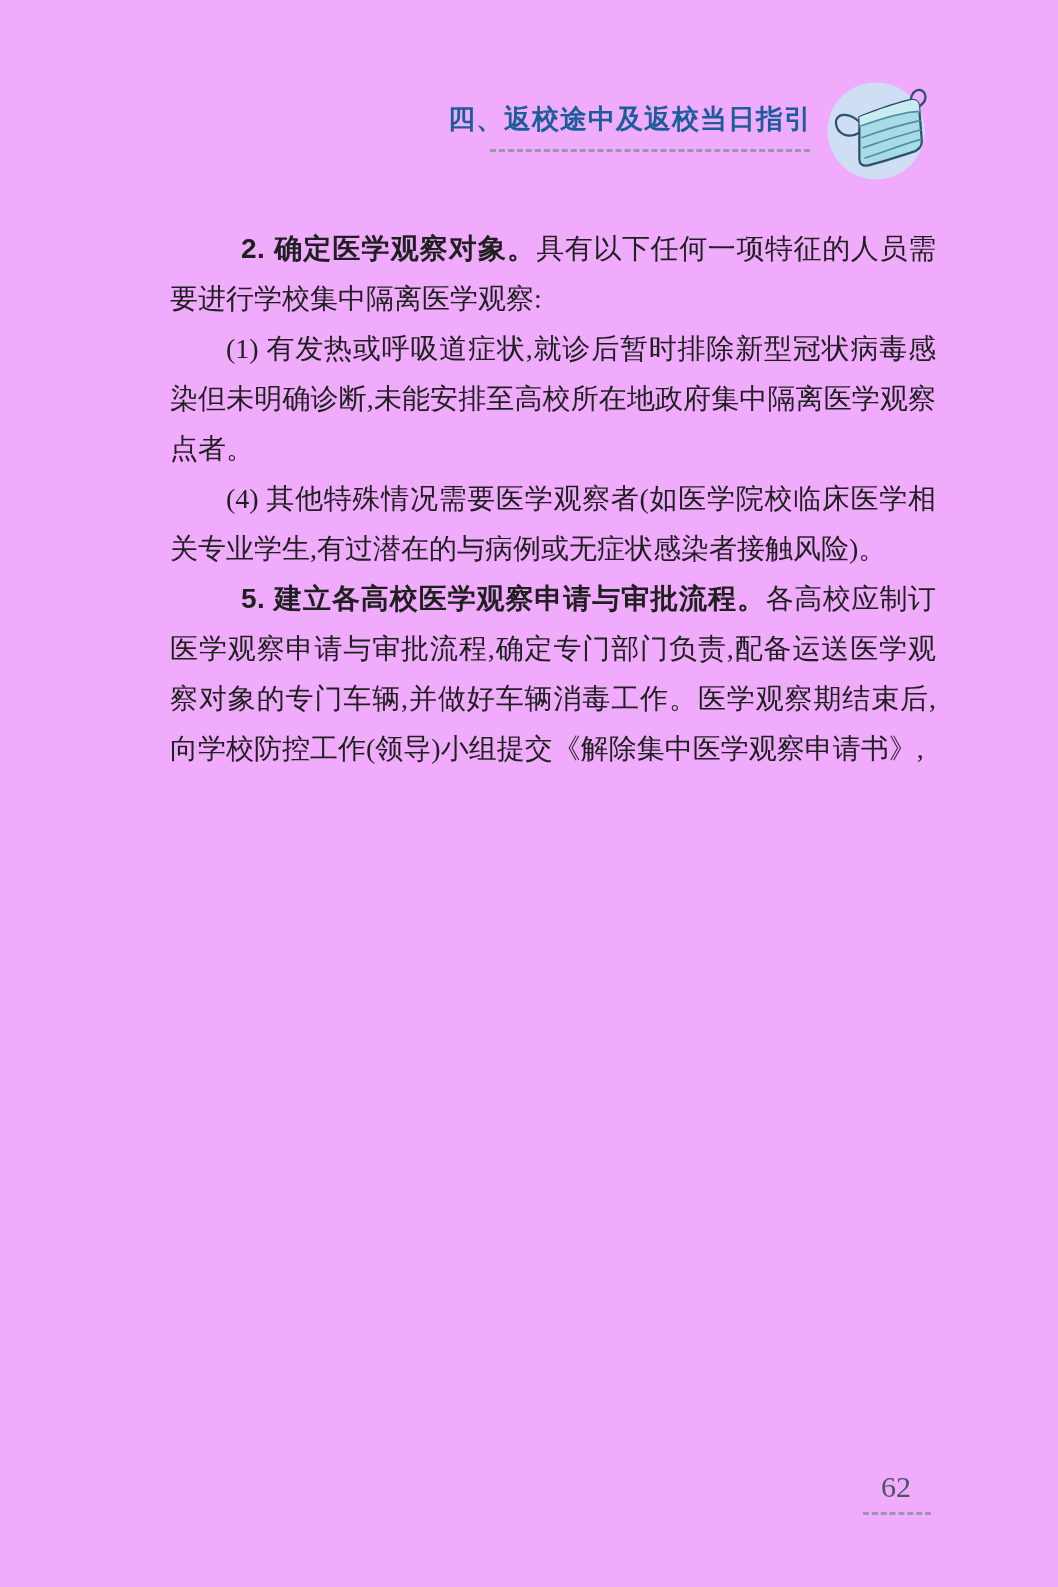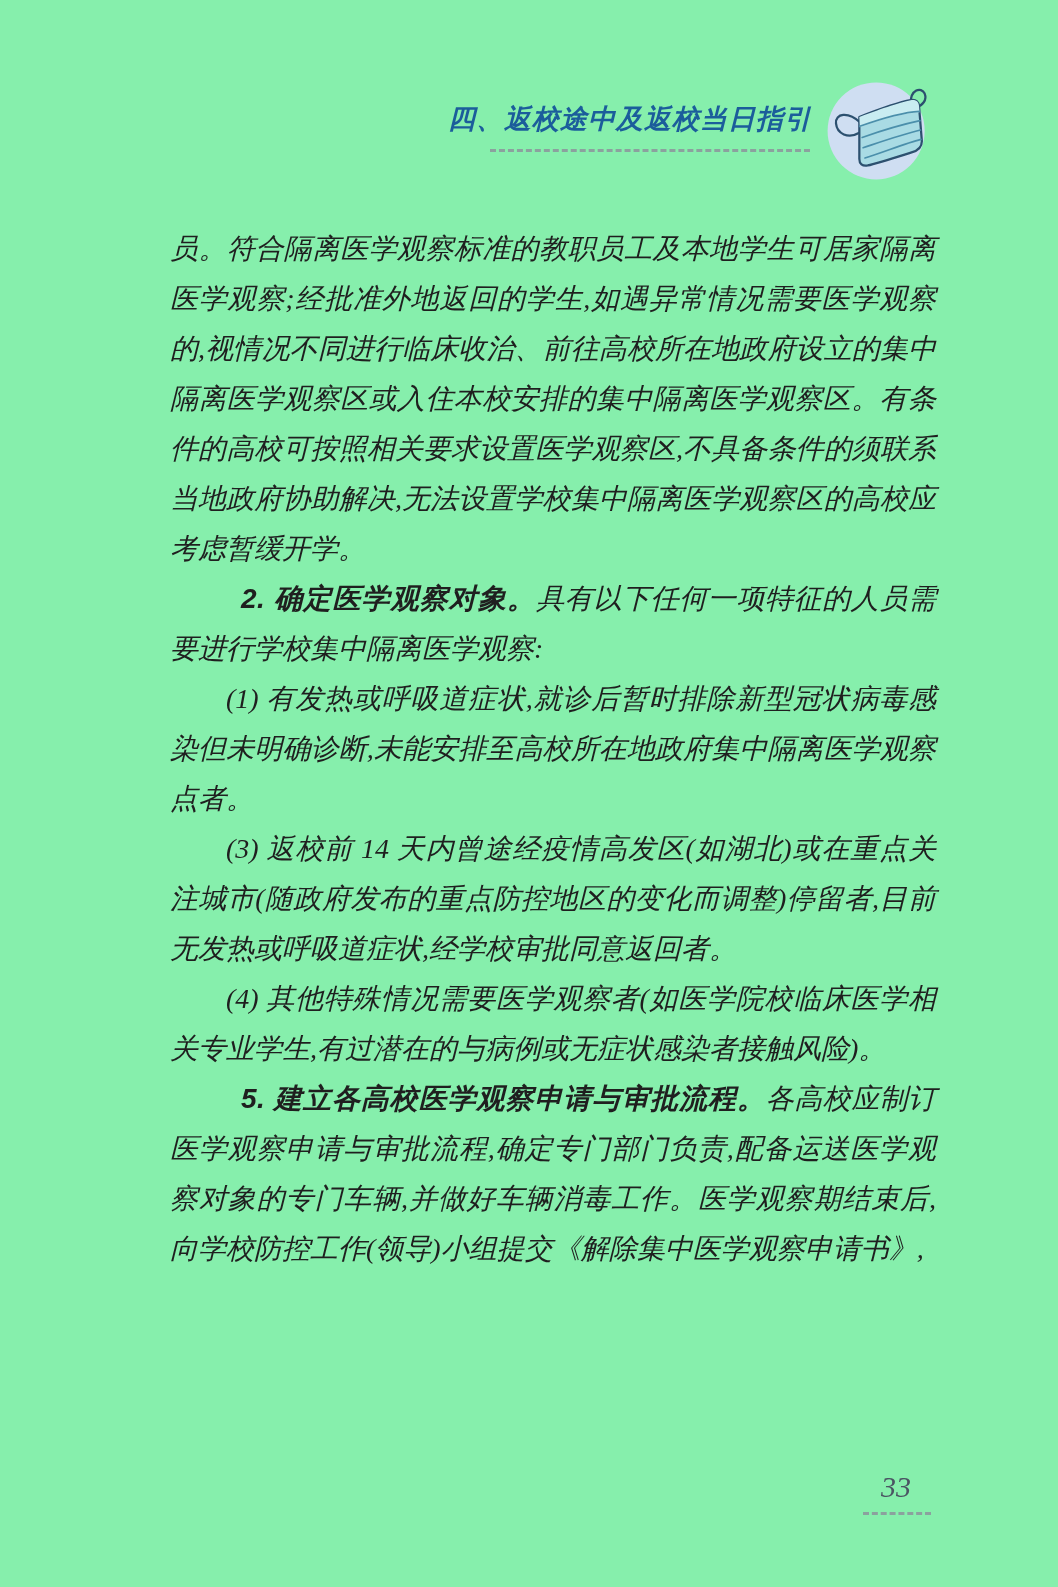--- a/index.html
+++ b/index.html
@@ -14,21 +14,21 @@
     --page-number:#4b5563;
   }
   html,body{margin:0;padding:0;}
   body{
     width:1058px;height:1587px;
     background:#ffffff;
     font-family:"Liberation Serif","DejaVu Serif",serif;
     position:relative;
     overflow:hidden;
   }
-  .page{position:absolute;inset:0;background:#86efac;font-style:italic;}
+  .page{position:absolute;inset:0;background:#f0abfc;}
 
   
   .page-title{
     position:absolute;
     top:101px;
     right:246px;
     margin:0;
     font-size:27px;
     font-weight:700;
     letter-spacing:1px;
@@ -118,24 +118,22 @@
       <path d="M40,46 C58,39 84,30 95,28 C101,27 104,30 104,35 L104.5,41 C86,42 60,50 40.5,57 Z" fill="var(--mask-top)" stroke="none"></path>
       <path d="M40.5,56 C60,49 86,41 104.5,40" fill="none" stroke="var(--mask-pleat)" stroke-width="1.8" stroke-linecap="round"></path>
 
       <path d="M43,68 C63,61 86,54 105,50" fill="none" stroke="var(--mask-pleat)" stroke-width="1.8" stroke-linecap="round"></path>
       <path d="M44,79 C65,72 88,64 105.5,60" fill="none" stroke="var(--mask-pleat)" stroke-width="1.8" stroke-linecap="round"></path>
       <path d="M46,90 C68,83 90,74 106,70" fill="none" stroke="var(--mask-pleat)" stroke-width="1.8" stroke-linecap="round"></path>
     </svg>
   </div>
 
   <main class="body" id="body-container">
-      <p>员。符合隔离医学观察标准的教职员工及本地学生可居家隔离医学观察;经批准外地返回的学生,如遇异常情况需要医学观察的,视情况不同进行临床收治、前往高校所在地政府设立的集中隔离医学观察区或入住本校安排的集中隔离医学观察区。有条件的高校可按照相关要求设置医学观察区,不具备条件的须联系当地政府协助解决,无法设置学校集中隔离医学观察区的高校应考虑暂缓开学。</p>
       <p class="indent"><span class="lead">2. 确定医学观察对象。</span>具有以下任何一项特征的人员需要进行学校集中隔离医学观察:</p>
       <p class="indent">(1) 有发热或呼吸道症状,就诊后暂时排除新型冠状病毒感染但未明确诊断,未能安排至高校所在地政府集中隔离医学观察点者。</p>
-      <p class="indent">(3) 返校前 14 天内曾途经疫情高发区(如湖北)或在重点关注城市(随政府发布的重点防控地区的变化而调整)停留者,目前无发热或呼吸道症状,经学校审批同意返回者。</p>
       <p class="indent">(4) 其他特殊情况需要医学观察者(如医学院校临床医学相关专业学生,有过潜在的与病例或无症状感染者接触风险)。</p>
       <p class="indent"><span class="lead">5. 建立各高校医学观察申请与审批流程。</span>各高校应制订医学观察申请与审批流程,确定专门部门负责,配备运送医学观察对象的专门车辆,并做好车辆消毒工作。医学观察期结束后,向学校防控工作(领导)小组提交《解除集中医学观察申请书》,</p>
     </main>
 
-  <div class="pagenum">33</div>
+  <div class="pagenum">62</div>
   <div class="footer-dash"></div>
 
 </div>
 
 </body></html>

